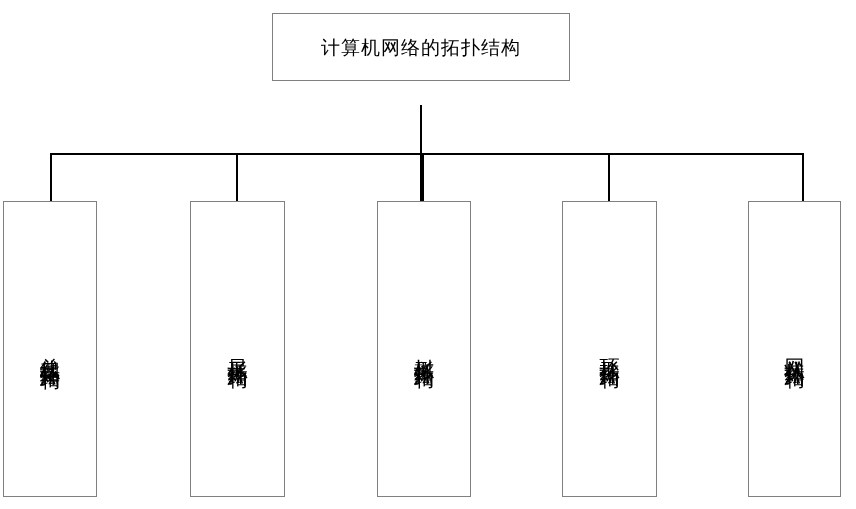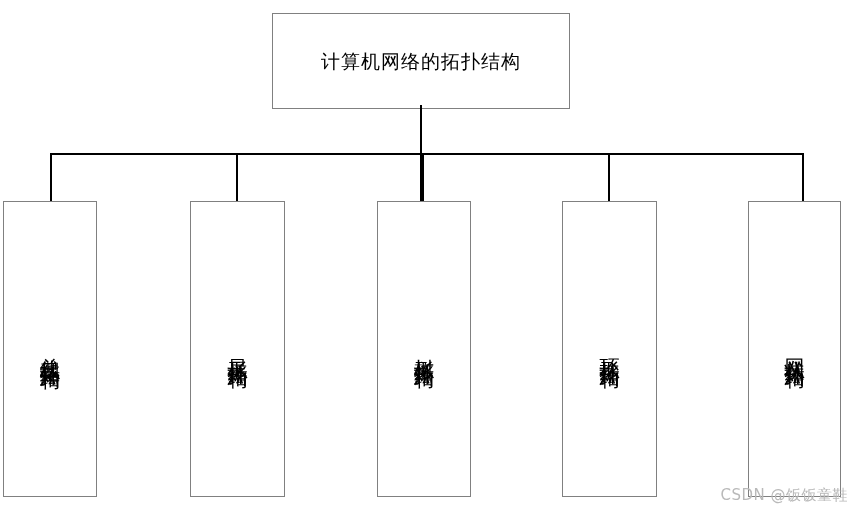--- a/index.html
+++ b/index.html
@@ -22,21 +22,21 @@
     width: 856px;
     height: 509px;
   }
 
   
   .root-box {
     position: absolute;
     left: 272px;
     top: 13px;
     width: 298px;
-    height: 96px;
+    height: 68px;
     box-sizing: border-box;
     border: 1px solid #808080;
     background: #ffffff;
     display: flex;
     align-items: center;
     justify-content: center;
     text-align: right;
   }
   .root-label {
     font-size: 19px;
@@ -136,15 +136,14 @@
   </div>
 
   <div class="child-box" style="left:562px;width:95px;">
     <span class="child-label">环形拓扑结构</span>
   </div>
 
   <div class="child-box" style="left:748px;width:93px;">
     <span class="child-label">网状拓扑结构</span>
   </div>
 
-  <div class="watermark">CSDN @饭饭童鞋</div>
 
 </div>
 
 </body></html>

